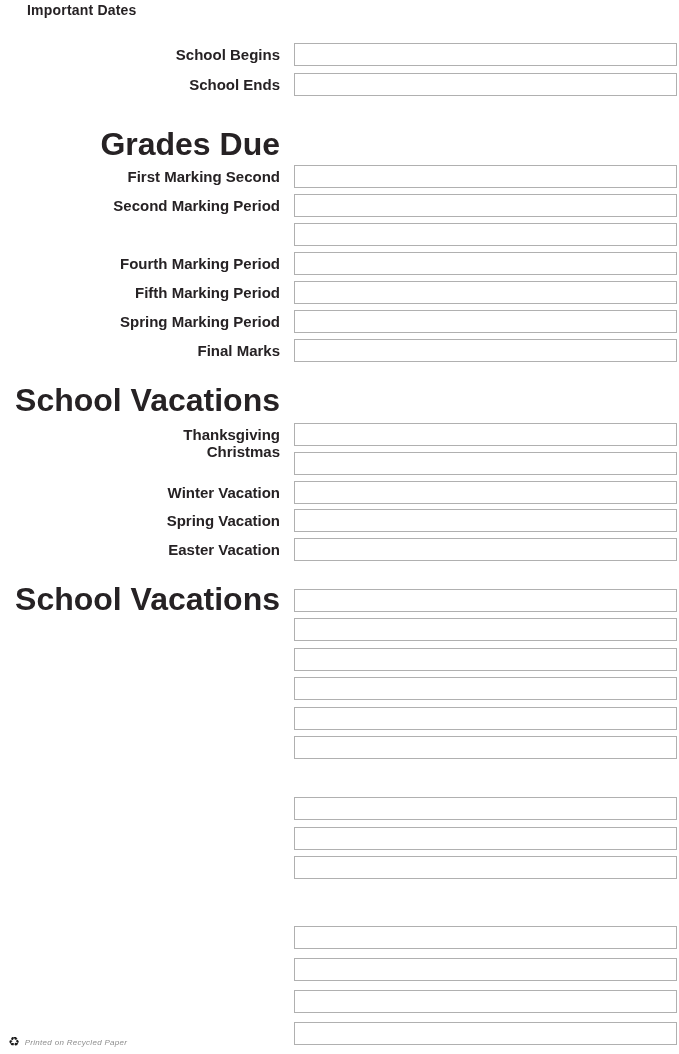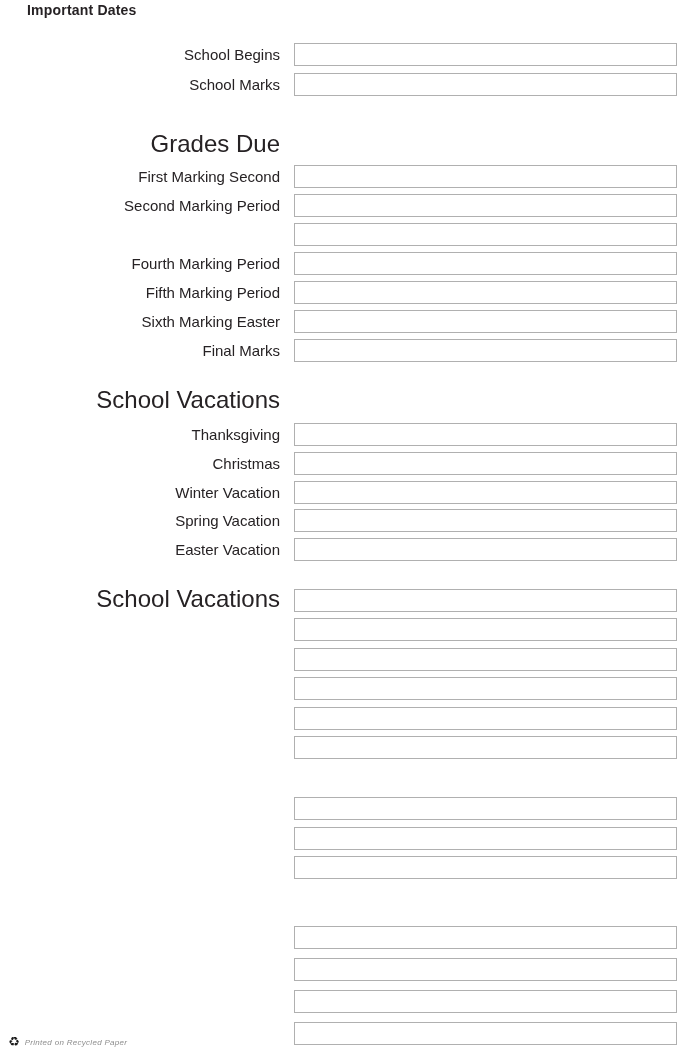--- a/index.html
+++ b/index.html
@@ -18,32 +18,32 @@
     top: 2px;
     font-size: 14px;
     font-weight: 600;
     letter-spacing: 0.2px;
     color: #262224;
     white-space: nowrap;
   }
   .heading {
     position: absolute;
     right: 399px;
-    font-size: 24px;
-    font-weight: 400;
+    font-size: 32px;
+    font-weight: 700;
     line-height: 28px;
     color: #262224;
     white-space: nowrap;
     text-align: right;
   }
   .lbl {
     position: absolute;
     right: 399px;
     font-size: 15px;
-    font-weight: 400;
+    font-weight: 700;
     line-height: 23px;
     color: #262224;
     white-space: nowrap;
     text-align: right;
   }
   .box {
     position: absolute;
     left: 294px;
     width: 383px;
     height: 23px;
@@ -81,42 +81,42 @@
 </style>
 </head>
 <body>
 
 <div class="page">
 
   <div class="doc-title">Important Dates</div>
 
   <div class="lbl" style="top:43px">School Begins</div>
   <input class="box" style="top: 43px;" type="text">
-  <div class="lbl" style="top:73px">School Marks</div>
+  <div class="lbl" style="top:73px">School Ends</div>
   <input class="box" style="top: 73px;" type="text">
 
   <div class="heading" style="top:130px">Grades Due</div>
   <div class="lbl" style="top:165px">First Marking Second</div>
   <input class="box" style="top: 165px;" type="text">
   <div class="lbl" style="top:194px">Second Marking Period</div>
   <input class="box" style="top: 194px;" type="text">
   <input class="box" style="top: 223px;" type="text">
   <div class="lbl" style="top:252px">Fourth Marking Period</div>
   <input class="box" style="top: 252px;" type="text">
   <div class="lbl" style="top:281px">Fifth Marking Period</div>
   <input class="box" style="top: 281px;" type="text">
-  <div class="lbl" style="top:310px">Sixth Marking Easter</div>
+  <div class="lbl" style="top:310px">Spring Marking Period</div>
   <input class="box" style="top: 310px;" type="text">
   <div class="lbl" style="top:339px">Final Marks</div>
   <input class="box" style="top: 339px;" type="text">
 
   <div class="heading" style="top:386px">School Vacations</div>
   <div class="lbl" style="top:423px">Thanksgiving</div>
   <input class="box" style="top: 423px;" type="text">
-  <div class="lbl" style="top:452px">Christmas</div>
+  <div class="lbl" style="top:440px">Christmas</div>
   <input class="box" style="top: 452px;" type="text">
   <div class="lbl" style="top:481px">Winter Vacation</div>
   <input class="box" style="top: 481px;" type="text">
   <div class="lbl" style="top:509px">Spring Vacation</div>
   <input class="box" style="top: 509px;" type="text">
   <div class="lbl" style="top:538px">Easter Vacation</div>
   <input class="box" style="top: 538px;" type="text">
 
   <div class="heading" style="top:585px">School Vacations</div>
   <input class="box" style="top: 589px;" type="text">

